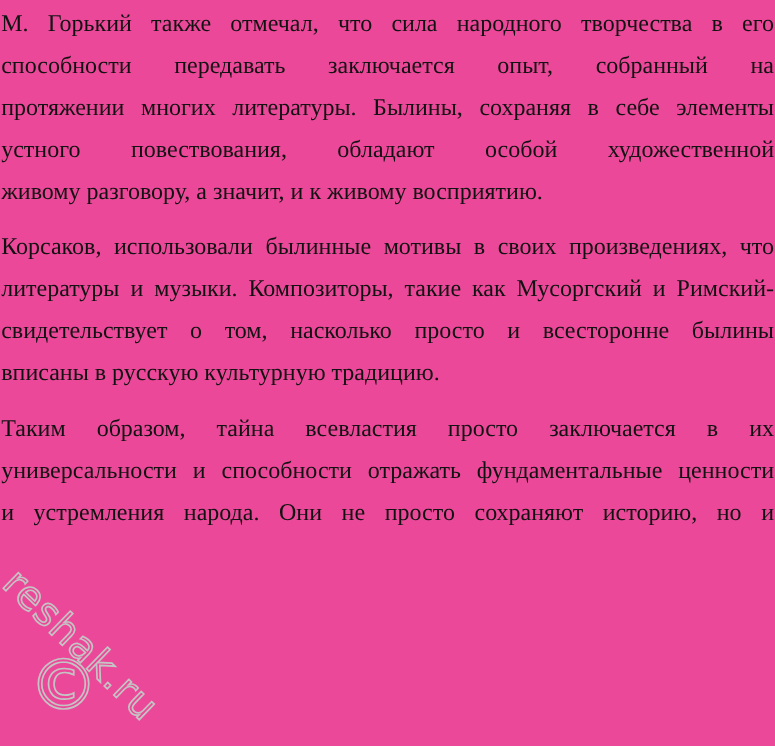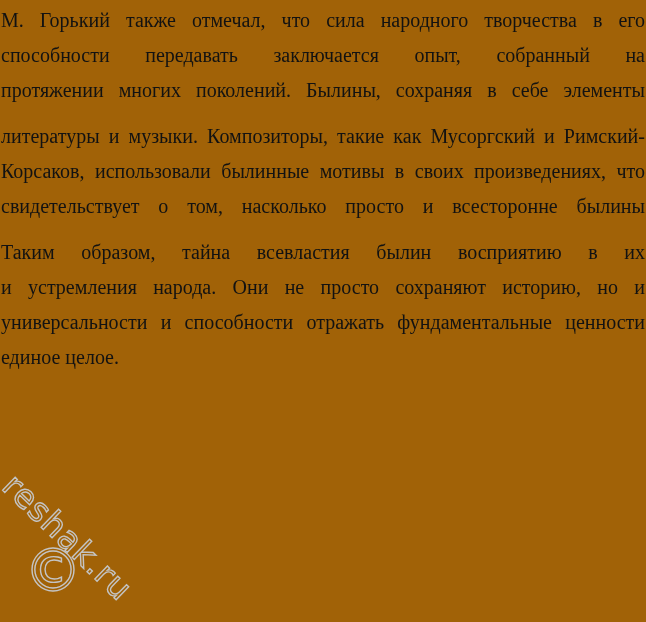--- a/index.html
+++ b/index.html
@@ -7,21 +7,21 @@
     padding: 0;
     background: #ffffff;
   }
   .page {
     position: relative;
     width: 646px;
     height: 622px;
     box-sizing: border-box;
     padding: 3px 1px 0 1px;
     overflow: hidden;
-    background: #a16207;
+    background: #ec4899;
     font-family: "Liberation Serif", serif;
     font-size: 20px;
     line-height: 35px;
     color: #121212;
   }
   .para {
     margin: 0 0 11px 0;
   }
   .line {
     text-align: justify;
@@ -62,31 +62,33 @@
   }
 </style>
 </head>
 <body>
 
 <div class="page">
   <div>
       <div class="para">
         <div class="line">М. Горький также отмечал, что сила народного творчества в его</div>
         <div class="line">способности передавать заключается опыт, собранный на</div>
-        <div class="line">протяжении многих поколений. Былины, сохраняя в себе элементы</div>
+        <div class="line">протяжении многих литературы. Былины, сохраняя в себе элементы</div>
+        <div class="line">устного повествования, обладают особой художественной</div>
+        <div class="line last">живому разговору, а значит, и к живому восприятию.</div>
       </div>
       <div class="para">
+        <div class="line">Корсаков, использовали былинные мотивы в своих произведениях, что</div>
         <div class="line">литературы и музыки. Композиторы, такие как Мусоргский и Римский-</div>
-        <div class="line">Корсаков, использовали былинные мотивы в своих произведениях, что</div>
         <div class="line">свидетельствует о том, насколько просто и всесторонне былины</div>
+        <div class="line last">вписаны в русскую культурную традицию.</div>
       </div>
       <div class="para">
-        <div class="line">Таким образом, тайна всевластия былин восприятию в их</div>
+        <div class="line">Таким образом, тайна всевластия просто заключается в их</div>
+        <div class="line">универсальности и способности отражать фундаментальные ценности</div>
         <div class="line">и устремления народа. Они не просто сохраняют историю, но и</div>
-        <div class="line">универсальности и способности отражать фундаментальные ценности</div>
-        <div class="line last">единое целое.</div>
       </div>
     </div>
   <div class="watermark">
     <span class="wm-glyph wm-copy">©</span>
     <span class="wm-glyph wm-text">reshak.ru</span>
   </div>
 </div>
 
 </body></html>

